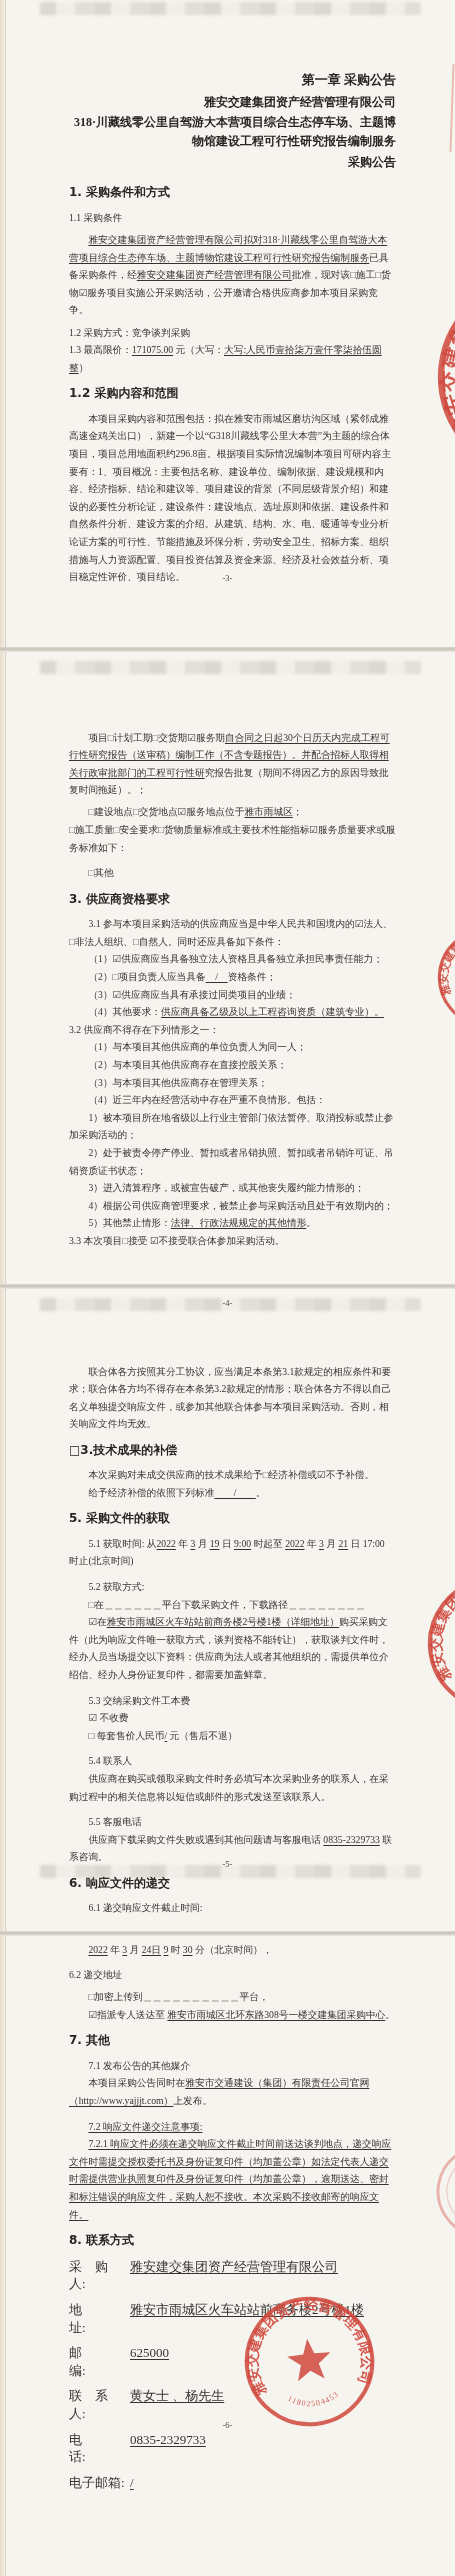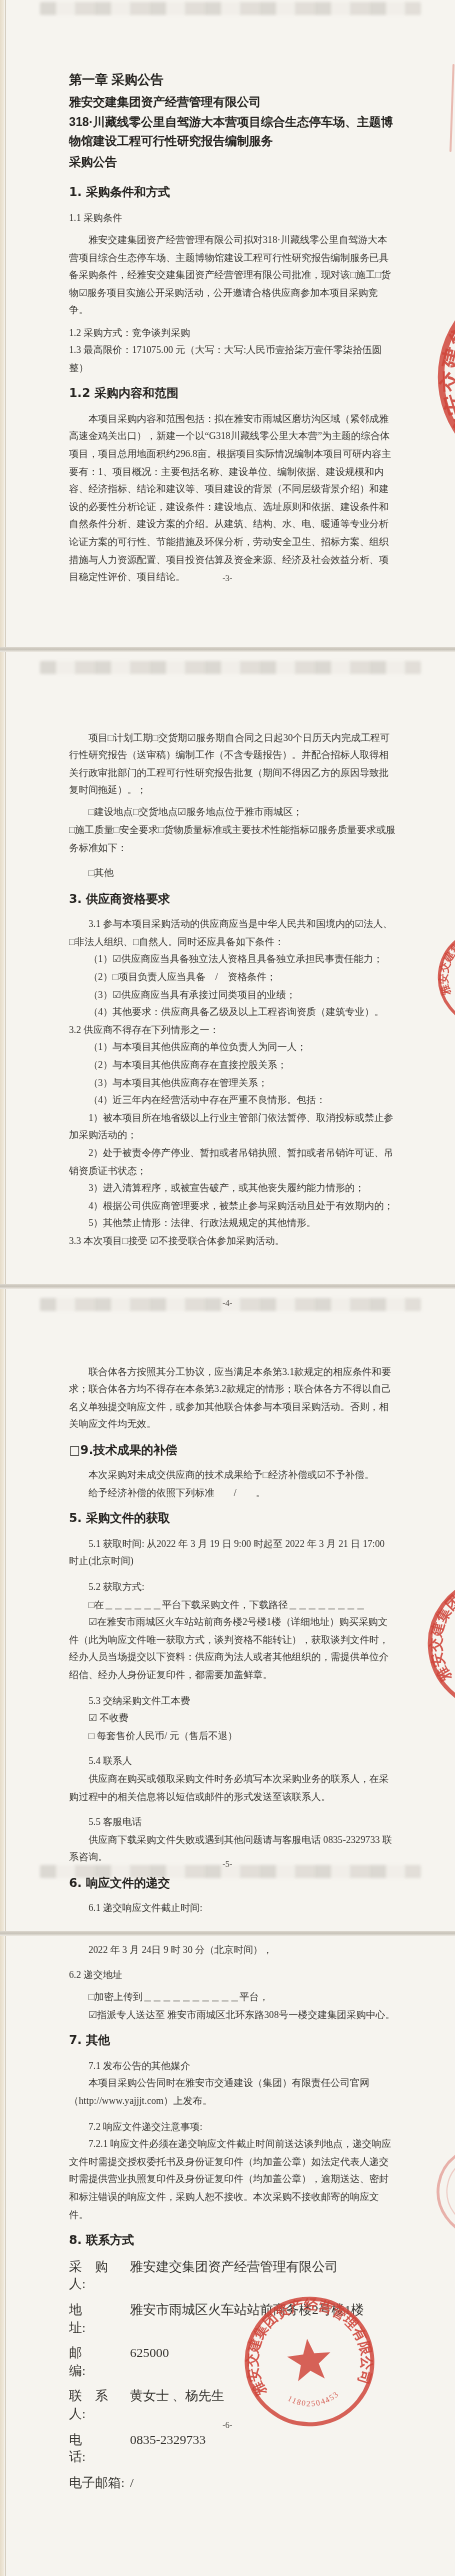--- a/index.html
+++ b/index.html
@@ -9,26 +9,26 @@
         background:linear-gradient(90deg,#e6dcc9,#efe8da 70%,rgba(0,0,0,0));border-right:0.6px solid #d6cfc2;}
   .page{position:absolute;left:0;width:455px;overflow:hidden;}
   .sep{position:absolute;left:0;width:455px;height:5.1px;
         background:linear-gradient(#ddd8cf,#c7c2b8 45%,#eeeae3);}
   .ghost{height:12.5px;margin:9px 34px 0 40px;border-radius:1.7px;filter:blur(1.7px);
         background:repeating-linear-gradient(90deg,rgba(112,103,92,.20) 0 16px,rgba(150,141,128,.05) 16px 35px,rgba(120,110,98,.16) 35px 55px);}
   .content{padding:0 59px 0 69px;}
   p{margin:0;font-size:9.7px;line-height:17.6px;}
   .ind{text-indent:19.4px;}
   .mt8{margin-top:4.6px;} .mt14{margin-top:8px;} .mt20{margin-top:11.4px;}
-  .h-center{ text-align:left;font-family:Liberation Sans, sans-serif;font-weight:700;color:#272522;}
+  .h-center{ text-align:right;font-family:Liberation Serif, serif;font-weight:700;color:#272522;}
   .h1{font-size:13px;line-height:19.4px;}
   .h2{font-size:12px;line-height:19px;}
   .hsec{font-family:"DejaVu Sans","Liberation Sans",sans-serif;font-weight:700;color:#272522;
         font-size:12px;line-height:17.6px;margin:9px 0 6.8px;}
-  .u{text-underline-offset:2.3px;}
+  .u{text-decoration:underline;text-underline-offset:2.3px;}
   .pageno{position:absolute;left:0;width:100%;text-align:center;font-size:8.5px;color:#4a4742;}
   .contact-row{display:flex;margin-top:8px;font-size:13px;line-height:17.6px;}
   .contact-row .lbl{width:61px;flex:0 0 auto;}
   .sign-block{margin-top:10.2px;text-align:right;padding-right:3.4px;}
   .sign-date{margin-top:24px;text-align:right;padding-right:33px;}
   
   .stamp{position:absolute;color:#d0473c;}
   .stamp svg{display:block;}
   .ring{fill:none;stroke:#d0473c;stroke-width:7;opacity:.85;}
   .ring2{fill:none;stroke:#d0473c;stroke-width:3;opacity:.5;}
@@ -120,21 +120,21 @@
         <text class="stamp-no"><textPath href="#b2" startOffset="50%" text-anchor="middle">5118025044537</textPath></text>
       </svg>
     </div>
   </div>
   <div class="sep" style="top:1284px;"></div>
 
   <div class="page" style="top:1289px;height:642px;border-radius:7px;">
     <div class="ghost"></div>
     <div class="content" style="padding-top:52px;">
       <p class="ind">联合体各方按照其分工协议，应当满足本条第3.1款规定的相应条件和要求；联合体各方均不得存在本条第3.2款规定的情形；联合体各方不得以自己名义单独提交响应文件，或参加其他联合体参与本项目采购活动。否则，相关响应文件均无效。</p>
-      <p class="hsec">□9.技术成果的补偿</p>
+      <p class="hsec">□3.技术成果的补偿</p>
       <p class="ind mt8">本次采购对未成交供应商的技术成果给予□经济补偿或☑不予补偿。</p>
       <p class="ind"><span>给予经济补偿的依照下列标准</span><span class="u">　　/　　</span><span>。</span></p>
 
       <p class="hsec">5. 采购文件的获取</p>
       <p class="ind mt8"><span>5.1 获取时间: 从</span><span class="u">2022</span><span> 年 </span><span class="u">3</span><span> 月 </span><span class="u">19</span><span> 日 </span><span class="u">9:00</span><span> 时起至 </span><span class="u">2022</span><span> 年 </span><span class="u">3</span><span> 月 </span><span class="u">21</span><span> 日 17:00 时止(北京时间)</span></p>
       <p class="ind mt14">5.2 获取方式:</p>
       <p class="ind">□在＿＿＿＿＿＿平台下载采购文件，下载路径＿＿＿＿＿＿＿＿</p>
       <p class="ind"><span>☑在</span><span class="u">雅安市雨城区火车站站前商务楼2号楼1楼（详细地址）</span><span>购买采购文件（此为响应文件唯一获取方式，谈判资格不能转让），获取谈判文件时，经办人员当场提交以下资料：供应商为法人或者其他组织的，需提供单位介绍信、经办人身份证复印件，都需要加盖鲜章。</span></p>
       <p class="ind mt14">5.3 交纳采购文件工本费</p>
       <p class="ind">☑ 不收费</p>

